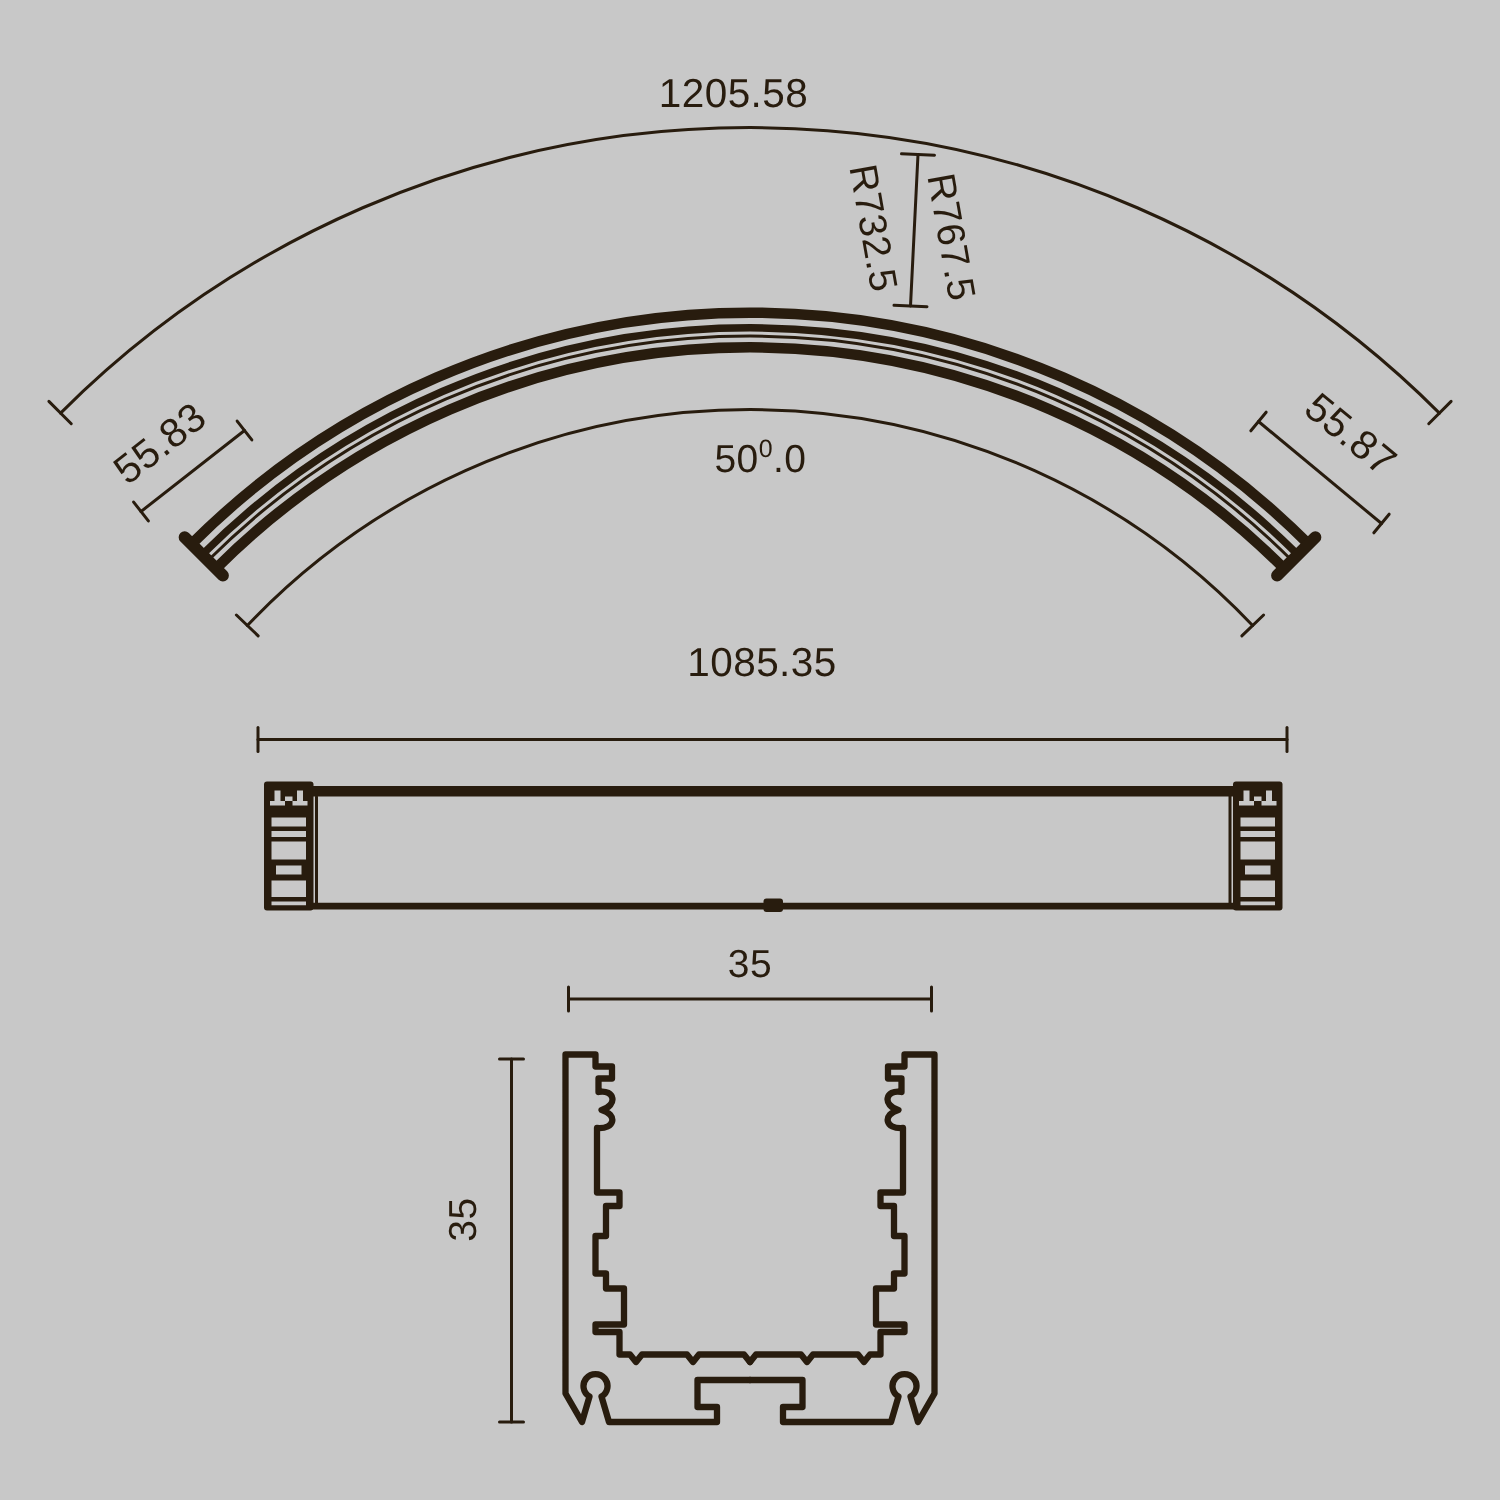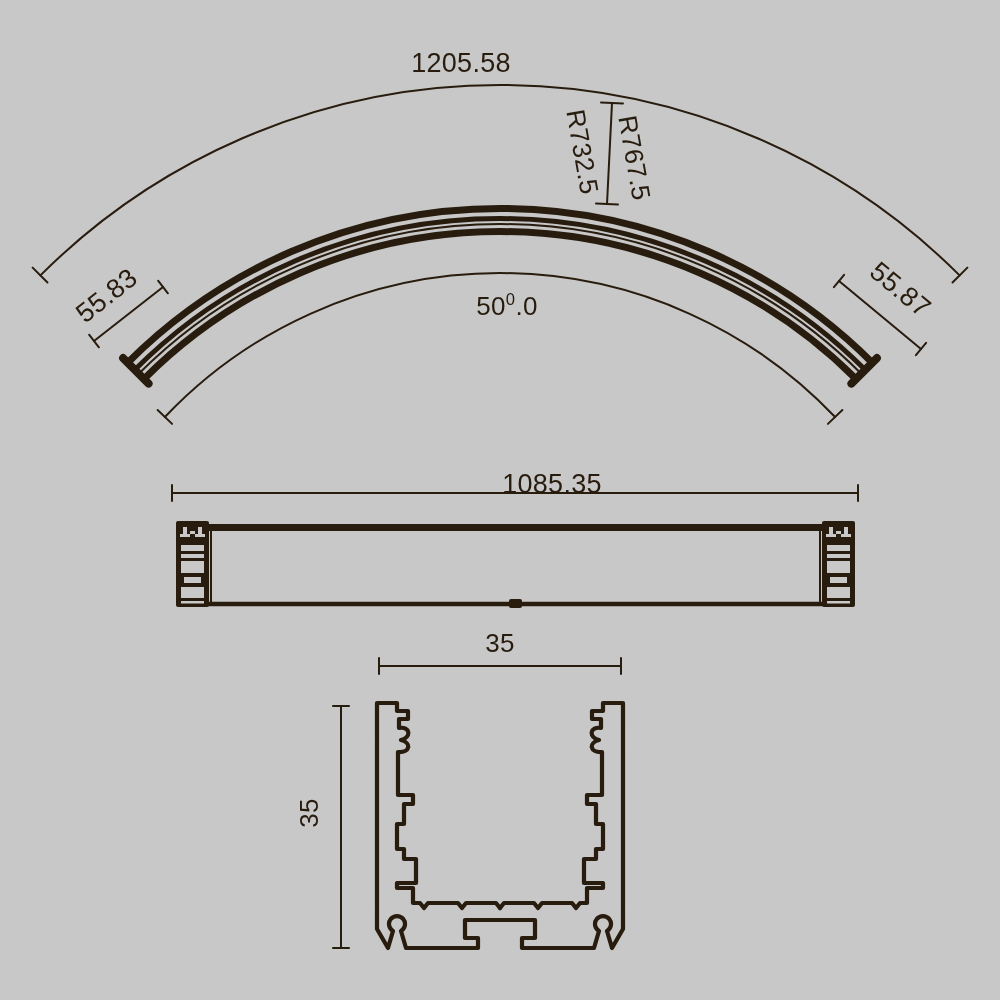--- a/index.html
+++ b/index.html
@@ -132,30 +132,30 @@
           V 795 H 413 V 804 H 404 V 824 H 397 V 849
           H 404 V 859 H 416 V 883 H 397 V 888 H 413 V 903
           H 420 L 424 908 L 428 903 H 458 L 462 908 L 466 903 H 496 L 500 908
           M 377 703 V 929 L 388 948 L 393 931 A 8 8 0 1 1 401 931 L 406 948
           H 478 V 938 H 465 V 920 H 500"></path>
         <use href="#csHalf" transform="translate(1000,0) scale(-1,1)"></use>
       </g>
     </g>
   </svg>
 
-  <div class="dim-label" style="left:461px;top:63px;">1205.58</div>
+  <div class="dim-label" style="left:489px;top:63px;">1205.58</div>
 
   <div class="dim-label small rot-80" style="left:634px;top:158px;">R767.5</div>
 
   <div class="dim-label small rot-80" style="left:582px;top:152px;">R732.5</div>
 
   <div class="dim-label rot-m38" style="left:107px;top:296px;">55.83</div>
 
   <div class="dim-label rot-39" style="left:900px;top:290px;">55.87</div>
 
   <div class="dim-label small" style="left:507px;top:306px;"><span>50</span><span class="sup">0</span><span>.0</span></div>
 
-  <div class="dim-label" style="left:508px;top:484px;margin-left:44px;">1085.35</div>
+  <div class="dim-label" style="left:508px;top:442px;">1085.35</div>
 
   <div class="dim-label small" style="left:500px;top:643px;">35</div>
 
   <div class="dim-label small rot-m90" style="left:309px;top:813px;">35</div>
 </div>
 
 </body></html>

